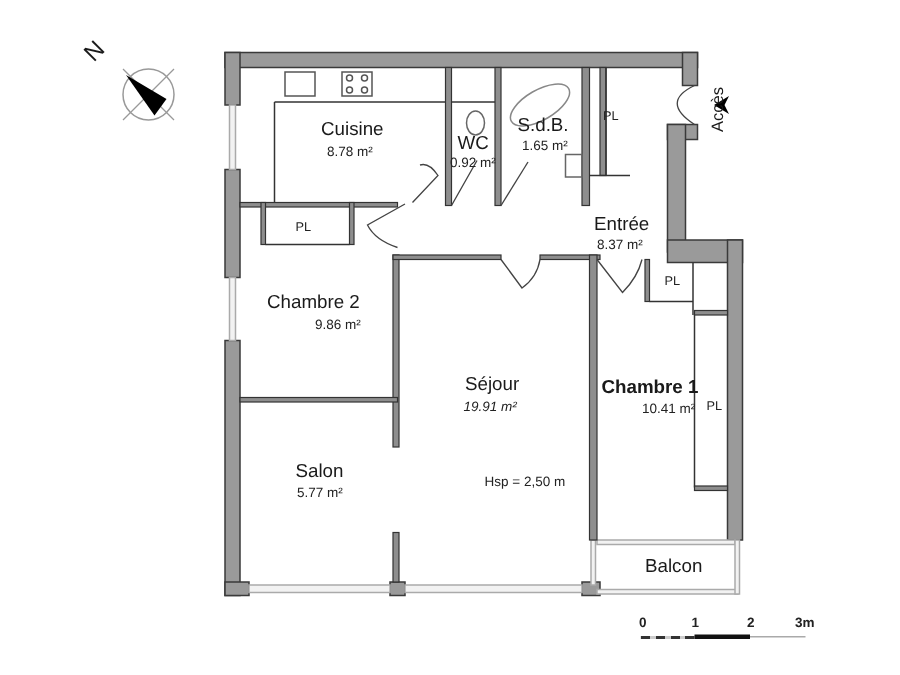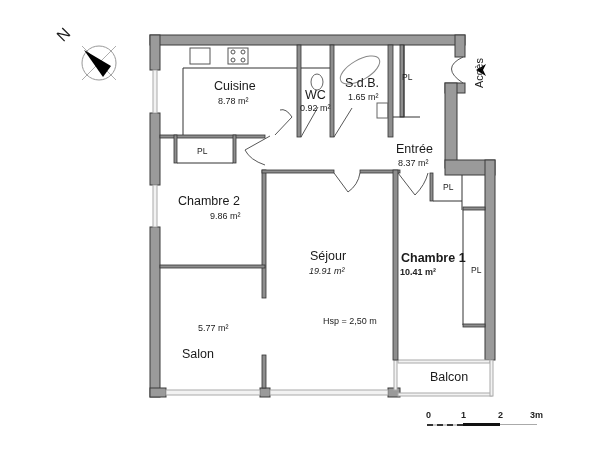--- a/index.html
+++ b/index.html
@@ -122,23 +122,23 @@
 <div class="lbl room-area" style="left:398px;top:158px;">8.37 m²</div>
 
 <div class="lbl room-name" style="left:178px;top:194px;">Chambre 2</div>
 <div class="lbl room-area" style="left:194px;top:211px;margin-left:16px;">9.86 m²</div>
 
 <div class="lbl room-name" style="left:310px;top:249px;text-align:center;">Séjour</div>
 <div class="lbl room-area" style="left:309px;top:266px;font-style:italic;">19.91 m²</div>
 <div class="lbl room-area" style="left:323px;top:300px;margin-top:16px;">Hsp = 2,50 m</div>
 
 <div class="lbl room-name" style="left:401px;top:251px;font-weight:bold;">Chambre 1</div>
-<div class="lbl room-area" style="left:400px;top:267px;font-weight:bold;">10.41 m²</div>
+<div class="lbl room-area" style="left:428px;top:267px;">10.41 m²</div>
 
-<div class="lbl room-name" style="left:182px;top:307px;margin-top:40px;">Salon</div>
+<div class="lbl room-name" style="left:197px;top:307px;">Salon</div>
 <div class="lbl room-area" style="left:198px;top:323px;">5.77 m²</div>
 
 <div class="lbl room-name" style="left:430px;top:370px;">Balcon</div>
 
 <div class="lbl pl" style="left:197px;top:146px;">PL</div>
 <div class="lbl pl" style="left:402px;top:72px;">PL</div>
 <div class="lbl pl" style="left:443px;top:182px;">PL</div>
 <div class="lbl pl" style="left:471px;top:265px;">PL</div>
 
 <div style="position:absolute;left:424px;top:410px;width:140px;height:20px;">

